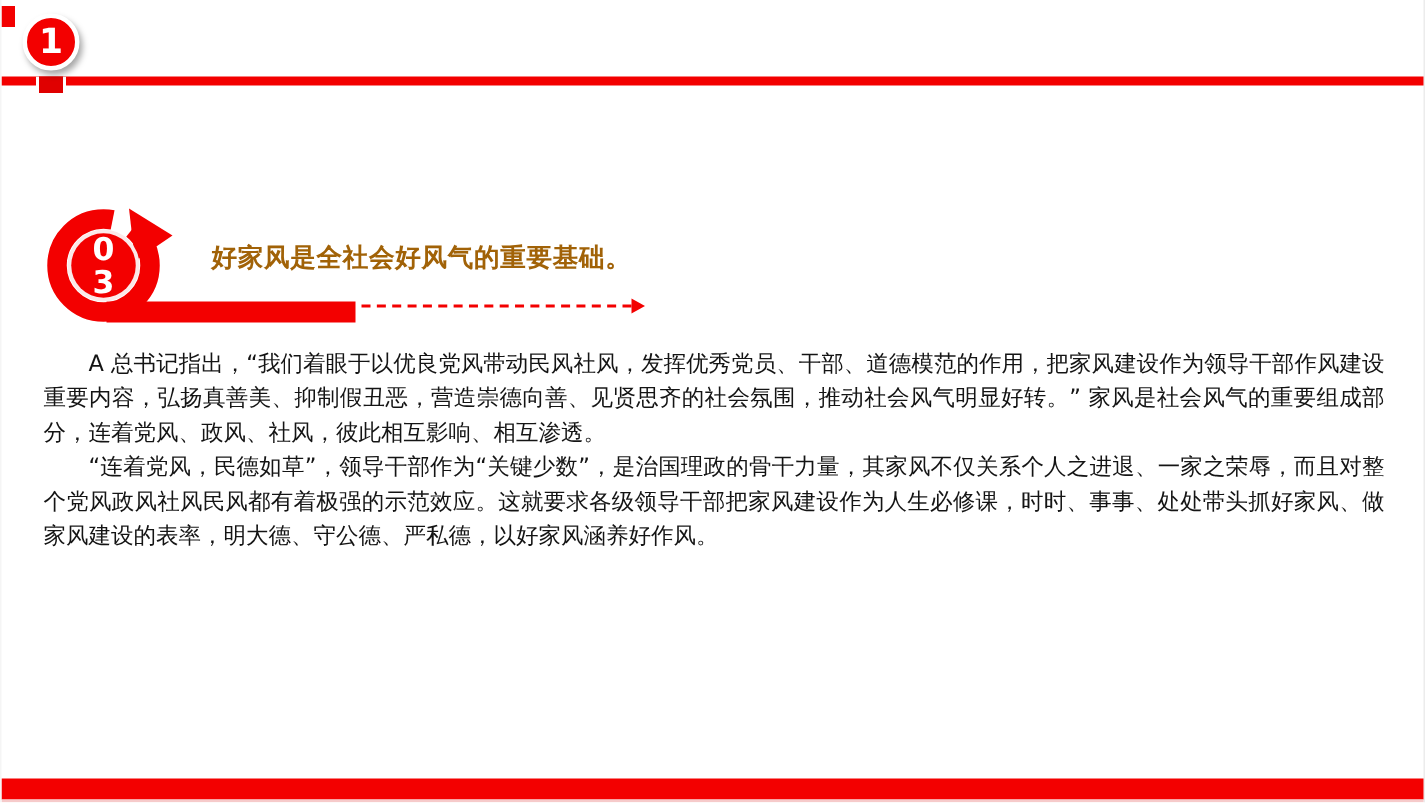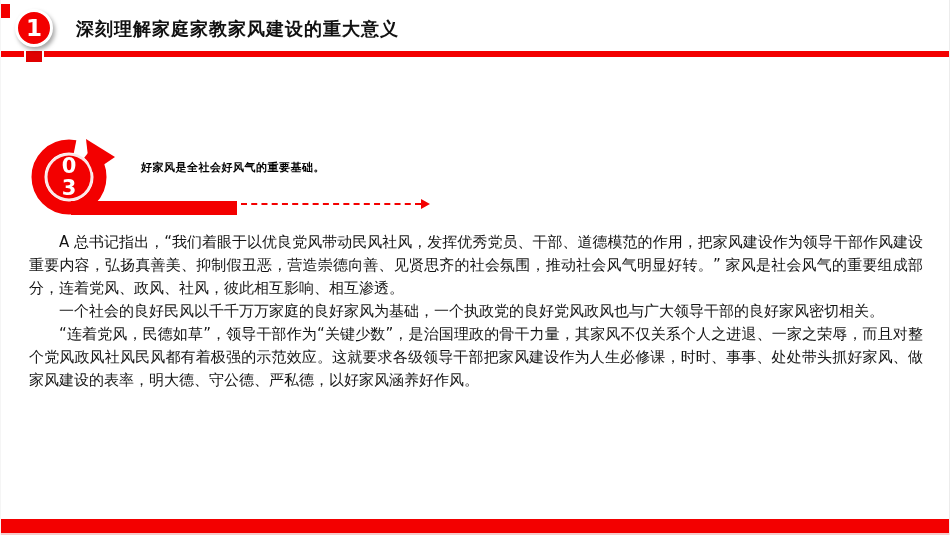--- a/index.html
+++ b/index.html
@@ -57,21 +57,21 @@
   }
   .dashed-arrow::after {
     content:""; position:absolute; right:-9px; top:-6px;
     width:0; height:0;
     border-left:9px solid #f30000;
     border-top:5px solid transparent;
     border-bottom:5px solid transparent;
   }
   .point-heading {
     position:absolute; left:140px; top:160px;
-    font-size:11px; font-weight:bold; color:#000000;
+    font-size:17px; font-weight:bold; color:#a16207;
     letter-spacing:0.5px; white-space:nowrap;text-align:center;
   }
   
   .body-text {
     position:absolute; left:28px; top:231px; width:894px;
     font-size:15px; line-height:23px; color:#141414;
     text-align:justify;
   }
   .body-text p { text-indent:2em; }
   
@@ -86,41 +86,39 @@
 </style>
 </head>
 <body>
 
 <div class="slide">
 
   <div class="corner-rect"></div>
   <div class="num-circle">
     <span>1</span>
   </div>
-  <div class="slide-title">深刻理解家庭家教家风建设的重大意义</div>
   <div class="header-rule"></div>
   <div class="header-tab"></div>
 
   <div class="badge03">
     <svg width="92" height="82" viewBox="0 0 92 82" style="overflow:visible">
       <circle cx="40" cy="40" r="31" fill="none" stroke="#f30000" stroke-width="13"></circle>
       <polygon points="40,40 50,-10 70,2" fill="#ffffff"></polygon>
       <polygon points="57,2 86,20 61,37" fill="#f30000"></polygon>
       <circle cx="40" cy="40" r="24" fill="#fbe9e9"></circle>
       <circle cx="40" cy="40" r="21.5" fill="#f30000"></circle>
       <text x="40" y="36" text-anchor="middle" font-size="21" font-weight="bold" fill="#ffffff">0</text>
       <text x="40" y="58" text-anchor="middle" font-size="21" font-weight="bold" fill="#ffffff">3</text>
     </svg>
   </div>
   <div class="thick-bar"></div>
   <div class="dashed-arrow"></div>
   <div class="point-heading">好家风是全社会好风气的重要基础。</div>
 
   <div class="body-text">
     <p>A 总书记指出，“我们着眼于以优良党风带动民风社风，发挥优秀党员、干部、道德模范的作用，把家风建设作为领导干部作风建设重要内容，弘扬真善美、抑制假丑恶，营造崇德向善、见贤思齐的社会氛围，推动社会风气明显好转。” 家风是社会风气的重要组成部分，连着党风、政风、社风，彼此相互影响、相互渗透。</p>
-    <p>一个社会的良好民风以千千万万家庭的良好家风为基础，一个执政党的良好党风政风也与广大领导干部的良好家风密切相关。</p>
     <p>“连着党风，民德如草”，领导干部作为“关键少数”，是治国理政的骨干力量，其家风不仅关系个人之进退、一家之荣辱，而且对整个党风政风社风民风都有着极强的示范效应。这就要求各级领导干部把家风建设作为人生必修课，时时、事事、处处带头抓好家风、做家风建设的表率，明大德、守公德、严私德，以好家风涵养好作风。</p>
   </div>
 
   <div class="bottom-bar"></div>
   <div class="bottom-strip"></div>
 
 </div>
 
 </body></html>

